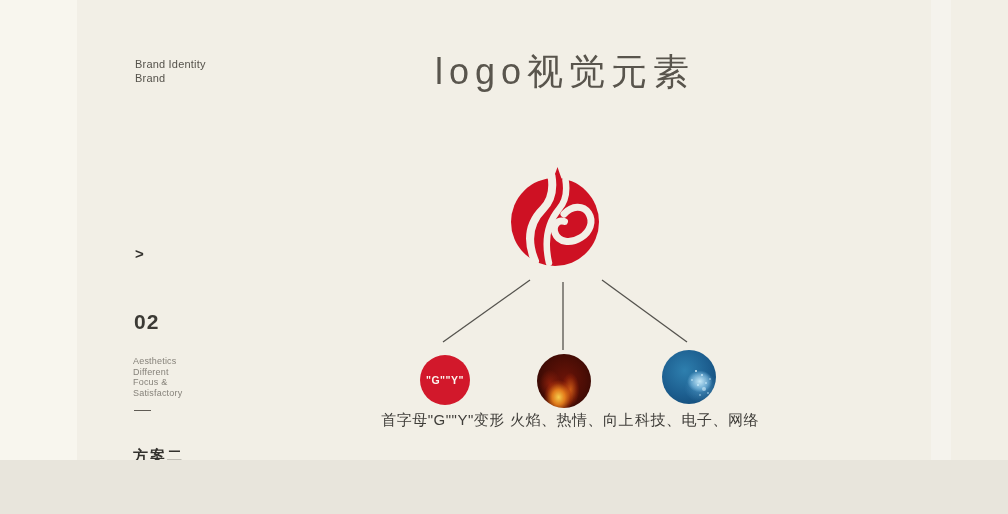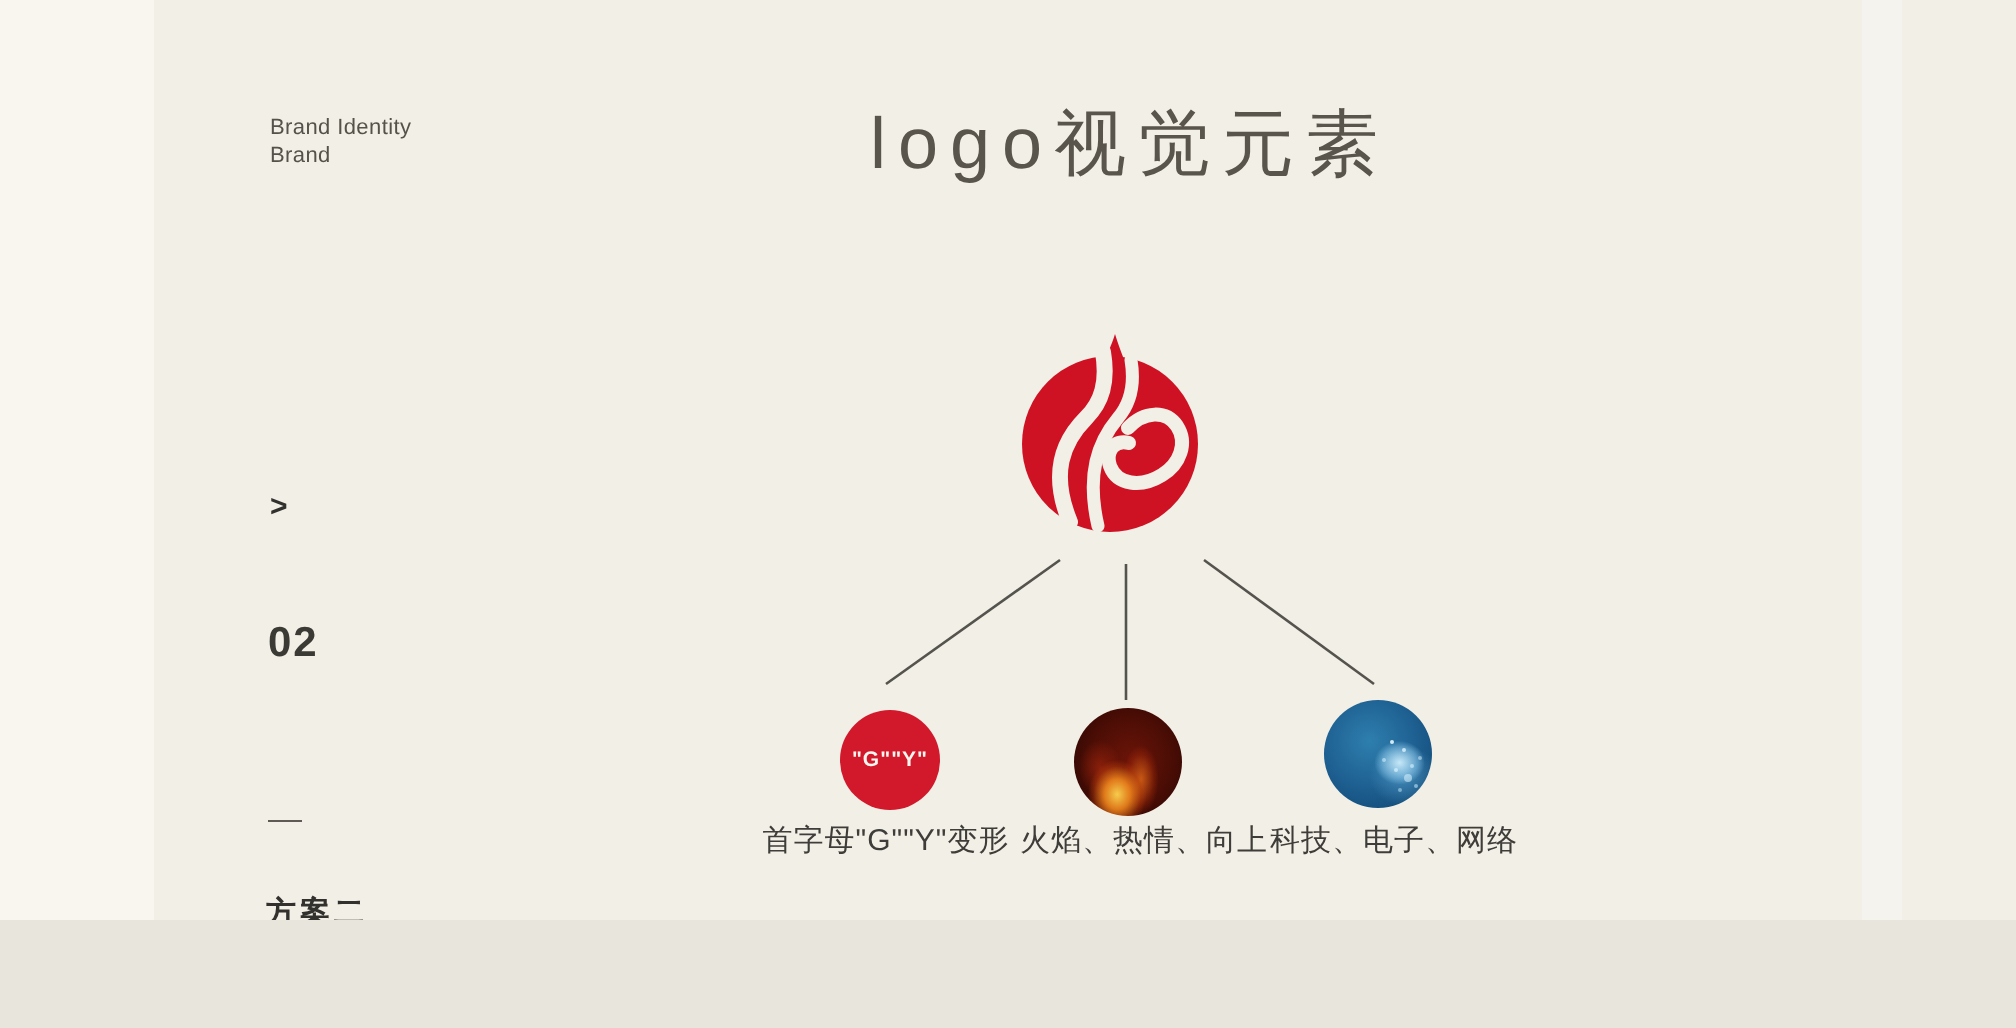--- a/index.html
+++ b/index.html
@@ -69,20 +69,26 @@
 
   <div class="brand-identity">
     <div>Brand Identity</div>
     <div>Brand</div>
   </div>
 
 
   <div class="chevron">&gt;</div>
   <div class="section-number">02</div>
 
+  <div class="keywords">
+    <div>Aesthetics</div>
+    <div>Different</div>
+    <div>Focus &amp;</div>
+    <div>Satisfactory</div>
+  </div>
 
   <div class="rule"></div>
   <div class="scheme">方案二</div>
 
   <div class="header">
     <div class="title">logo视觉元素</div>
   </div>
 
   <svg class="main-logo" viewBox="0 0 96 100" xmlns="http://www.w3.org/2000/svg">
     <circle cx="48" cy="55" r="44" fill="#ce1123"></circle>

